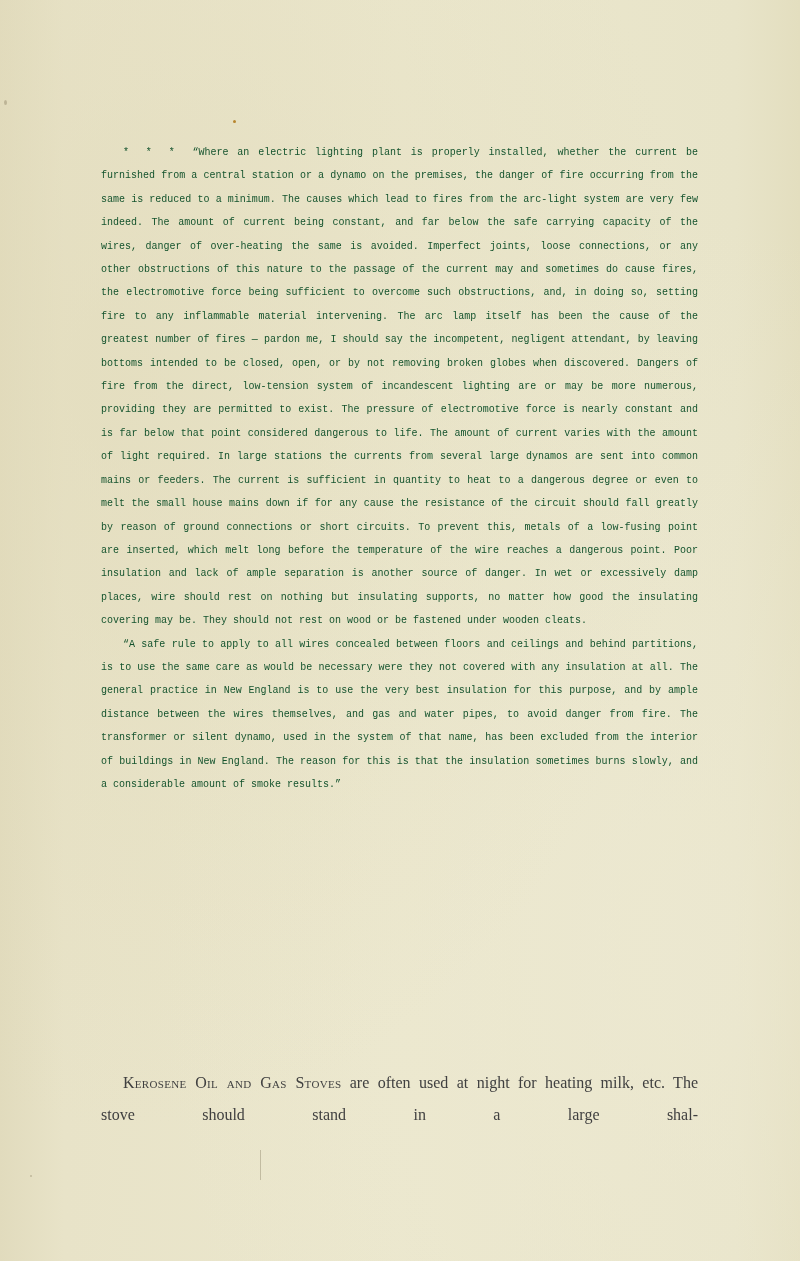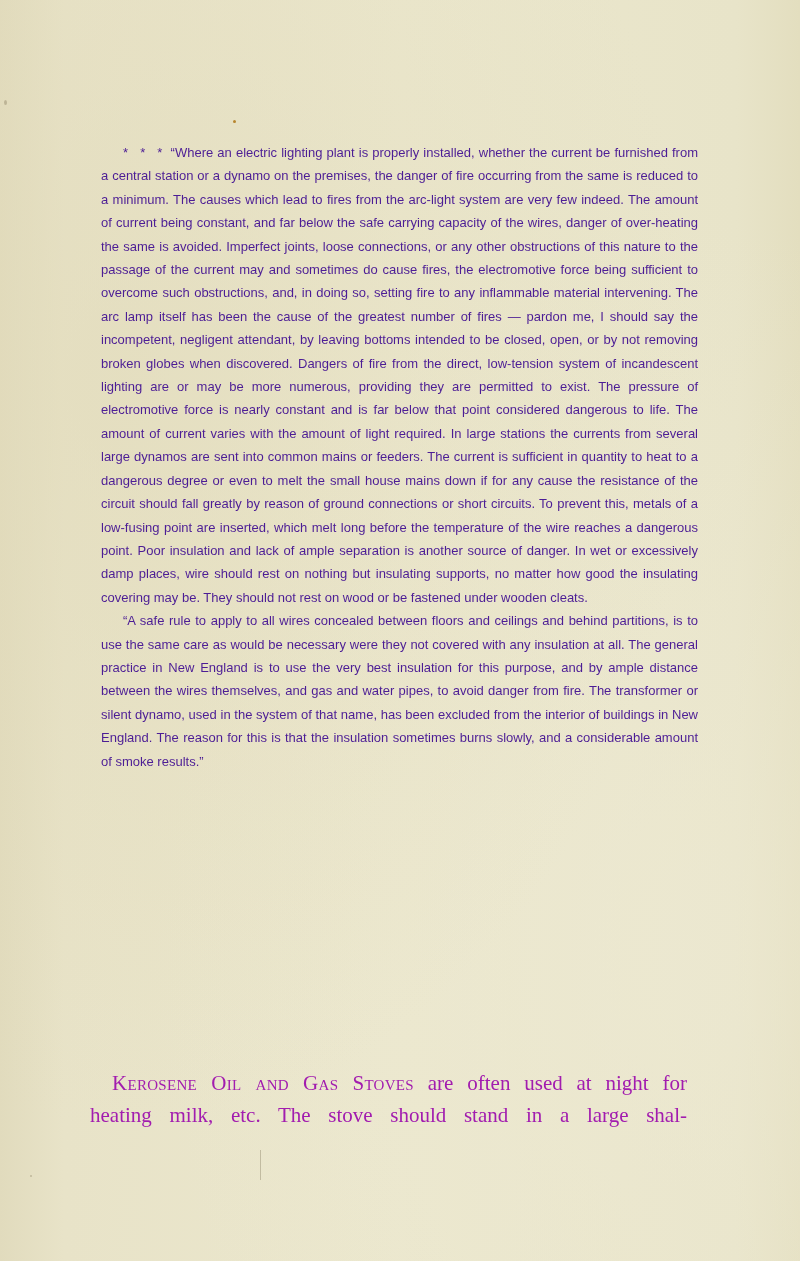--- a/index.html
+++ b/index.html
@@ -58,47 +58,47 @@
       width: 3px;
       height: 3px;
       border-radius: 50%;
       background: #b8862e;
     }
     .body-text {
       position: absolute;
       left: 101px;
       top: 141px;
       width: 597px;
-      font-family: Liberation Sans, sans-serif;
-      font-size: 13px;
+      font-family: Liberation Mono, monospace;
+      font-size: 10px;
       line-height: 23.4px;
       text-align: justify;
-      color: #4c1d95;
+      color: #14532d;
     }
     .body-text p {
       margin: 0;
       text-indent: 0;
     }
     .body-text p.indent {
       text-indent: 22px;
     }
     .asterisks {
       word-spacing: 8px;
     }
     .second-section {
       position: absolute;
-      left: 90px;
+      left: 101px;
       top: 1067px;
       width: 597px;
       font-family: "Liberation Serif", serif;
-      font-size: 21px;
+      font-size: 16px;
       line-height: 32px;
       text-align: justify;
       text-align-last: justify;
-      color: #a21caf;
+      color: #404040;
     }
     .second-section p {
       margin: 0;
       text-indent: 22px;
       word-spacing: 2px;
     }
     .smallcaps {
       font-variant: small-caps;
       letter-spacing: 0.3px;
     }

